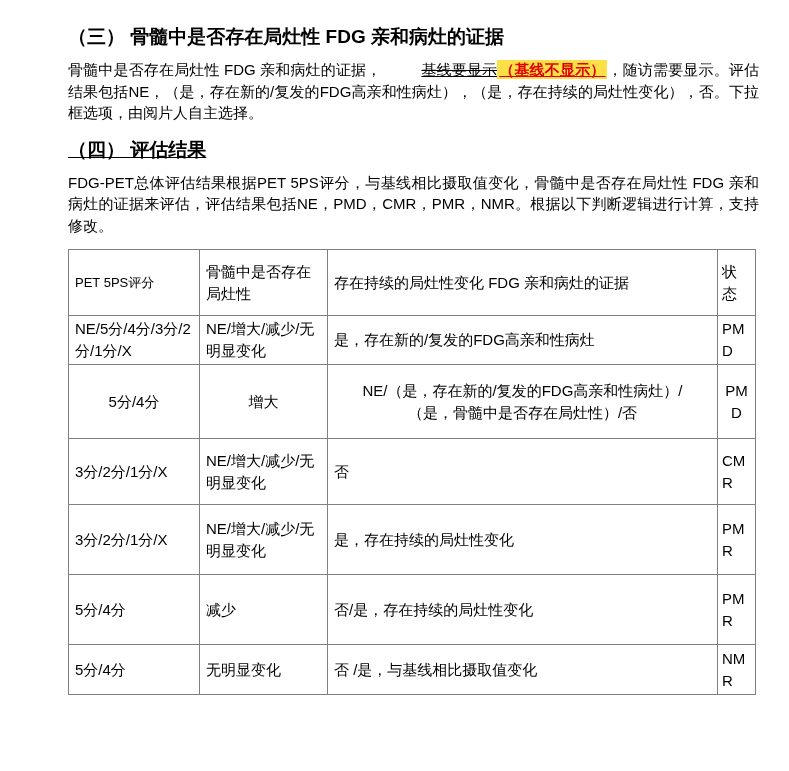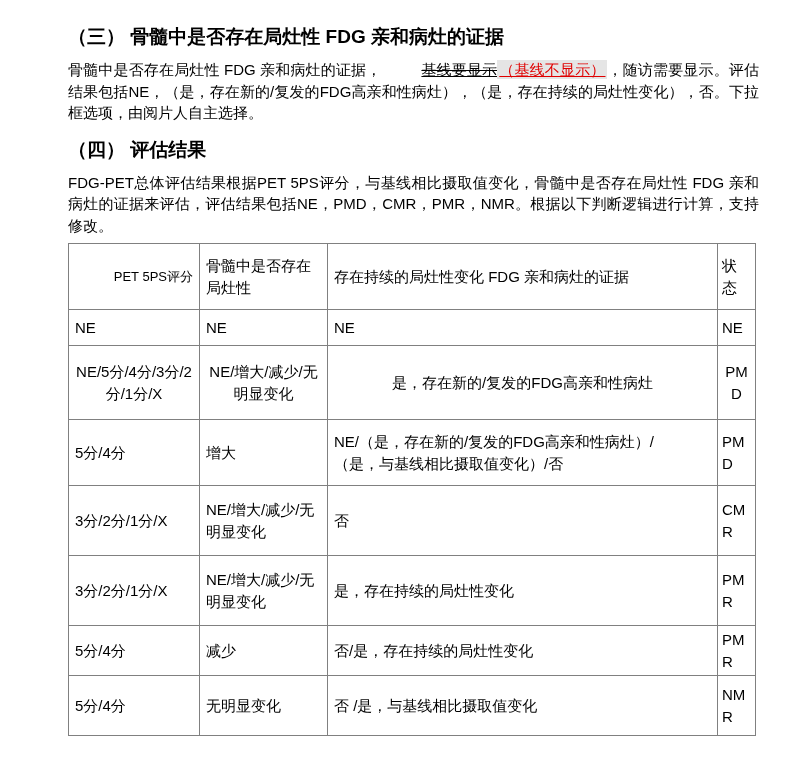--- a/index.html
+++ b/index.html
@@ -19,39 +19,40 @@
   }
   .sec-heading {
     font-size: 19px;
     font-weight: bold;
     line-height: 26px;
     margin: 0 0 9px 0;
     color: #000000;
   }
   .sec-heading.second {
     margin-top: 10px;
+    text-decoration: underline;
   }
   .para {
     font-size: 15px;
     line-height: 21.5px;
     margin: 0 0 13px 0;
     color: #000000;
     text-align: justify;
   }
   .para.p2 {
-    margin-bottom: 7px;
+    margin-bottom: 13px;
   }
   .del-text {
     text-decoration: underline line-through;
     margin-left: 40px;
   }
   .ins-text {
     color: #e00000;
-    background: #e5e5e5;
-    font-weight: normal;
+    background: #fde047;
+    font-weight: bold;
     text-decoration: underline;
     padding: 1px 2px;
   }
   table.eval {
     border-collapse: collapse;
     table-layout: fixed;
     width: 687px;
     margin-top: 4px;
   }
   table.eval td {
@@ -64,21 +65,20 @@
     white-space: pre-wrap;
     word-wrap: break-word;
     overflow: hidden;
   }
   table.eval td.status-col {
     padding: 2px 4px;
     word-break: break-all;
   }
   table.eval td.small-font {
     font-size: 13px;
-    text-align: right;
   }
   table.eval tr:nth-child(1) { height: 66px; }
   table.eval tr:nth-child(2) { height: 36px; }
   table.eval tr:nth-child(3) { height: 74px; text-align: center; }
   table.eval tr:nth-child(4) { height: 66px; }
   table.eval tr:nth-child(5) { height: 70px; }
   table.eval tr:nth-child(6) { height: 70px; }
   table.eval tr:nth-child(7) { height: 50px; }
   table.eval tr:nth-child(8) { height: 60px; }
 </style>
@@ -103,36 +103,30 @@
       <col style="width:38px">
     </colgroup>
     <tbody>
       <tr>
         <td class="small-font">PET 5PS评分</td>
         <td>骨髓中是否存在局灶性</td>
         <td>存在持续的局灶性变化 FDG 亲和病灶的证据</td>
         <td class="status-col">状态</td>
       </tr>
       <tr>
-        <td>NE</td>
-        <td>NE</td>
-        <td>NE</td>
-        <td class="status-col">NE</td>
-      </tr>
-      <tr>
         <td>NE/5分/4分/3分/2分/1分/X</td>
         <td>NE/增大/减少/无明显变化</td>
         <td>是，存在新的/复发的FDG高亲和性病灶</td>
         <td class="status-col">PMD</td>
       </tr>
       <tr>
         <td>5分/4分</td>
         <td>增大</td>
         <td>NE/（是，存在新的/复发的FDG高亲和性病灶）/
-（是，与基线相比摄取值变化）/否</td>
+（是，骨髓中是否存在局灶性）/否</td>
         <td class="status-col">PMD</td>
       </tr>
       <tr>
         <td>3分/2分/1分/X</td>
         <td>NE/增大/减少/无明显变化</td>
         <td>否</td>
         <td class="status-col">CMR</td>
       </tr>
       <tr>
         <td>3分/2分/1分/X</td>

